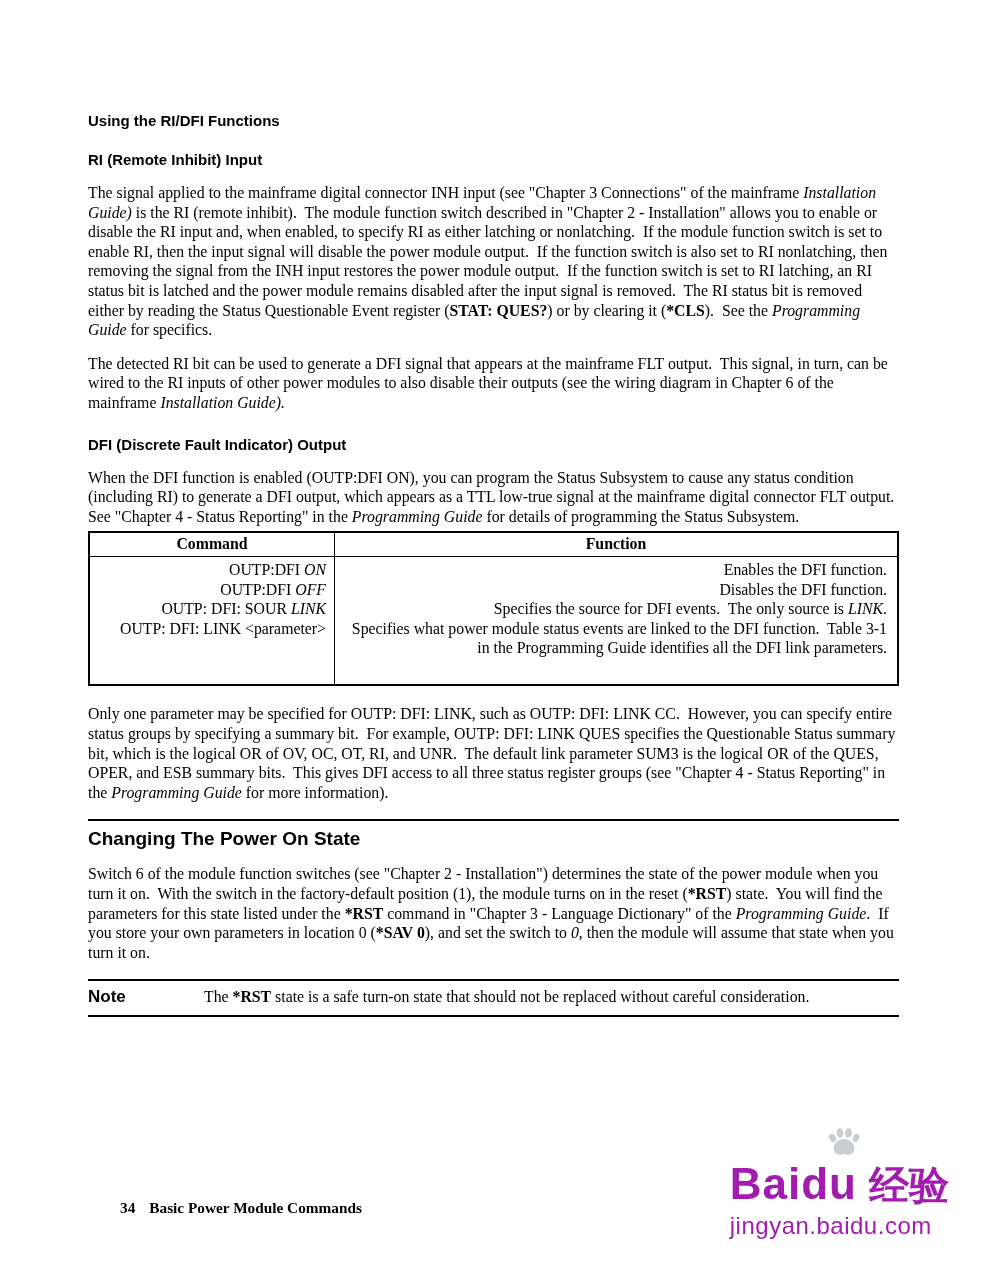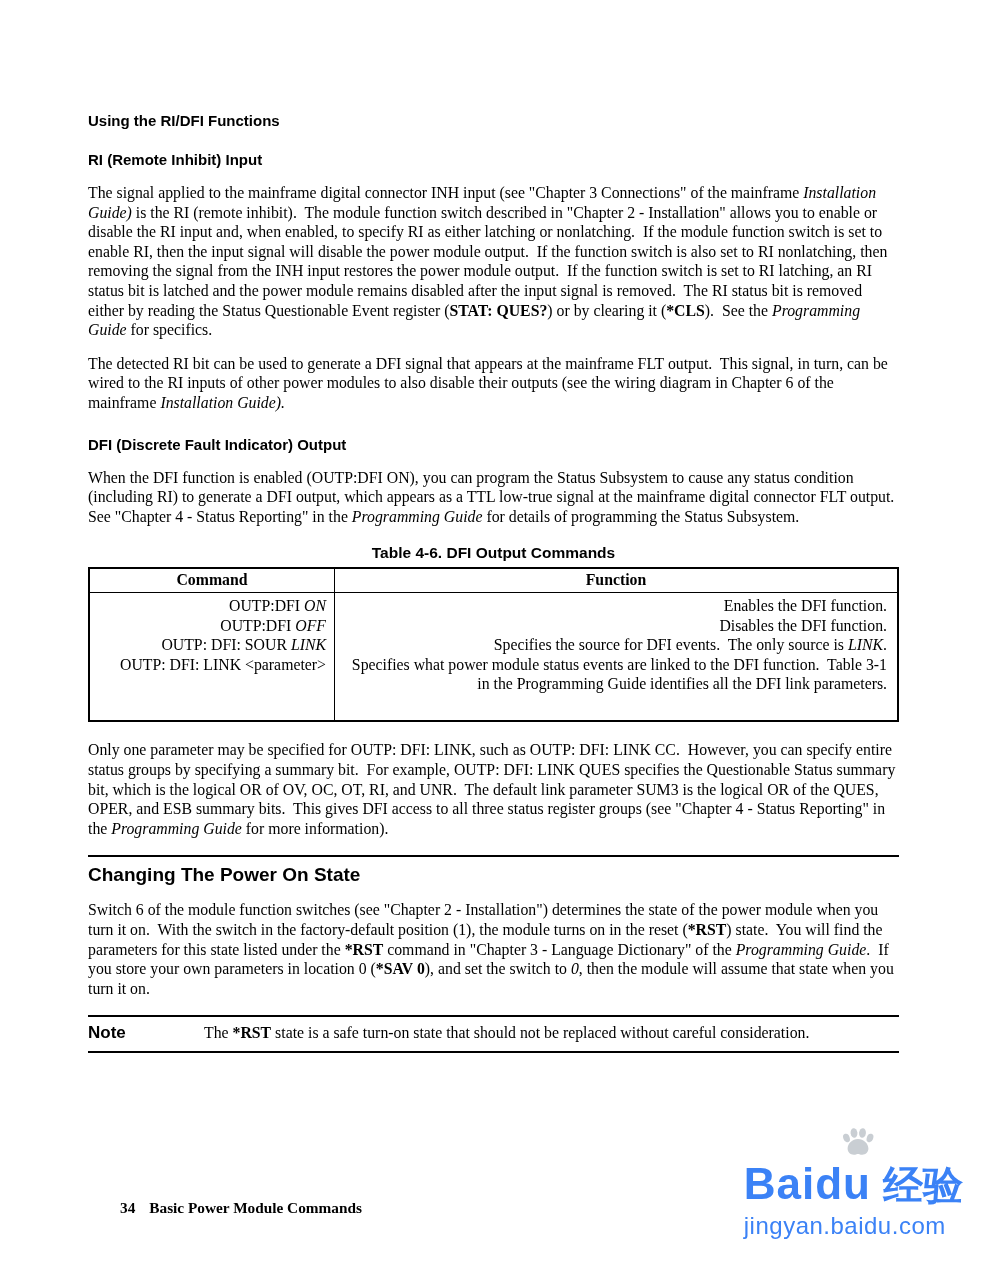--- a/index.html
+++ b/index.html
@@ -82,22 +82,22 @@
   }
   .note-text { font-size: 15.8px; line-height: 19.6px; margin: 0; white-space: pre-wrap; }
 
   .footer {
     position: absolute; left: 120px; top: 1199px;
     font-weight: bold; font-size: 15.3px;
     display: flex; gap: 14px;
   }
 
   .watermark {
-    position: absolute; right: 26px; top: 1126px;
-    color: #3b82f6;
+    position: absolute; right: 40px; top: 1126px;
+    color: #a21caf;
     font-family: "Liberation Sans", sans-serif;
     user-select: none;
   }
   .wm-paw-wrap { margin-left: 96px; height: 36px; }
   .wm-row { display: flex; align-items: baseline; gap: 12px; }
   .wm-brand { font-size: 44px; font-weight: bold; letter-spacing: 1px; line-height: 44px; }
   .wm-cn { font-size: 40px; font-weight: bold; line-height: 40px; }
   .wm-url { font-size: 24px; margin-top: 6px; letter-spacing: 0.5px; }
 </style>
 </head>
@@ -111,21 +111,20 @@
     <h4 class="h-sans h-sub">RI (Remote Inhibit) Input</h4>
 
     <p class="body-text"><span>The signal applied to the mainframe digital connector INH input (see "Chapter 3 Connections" of the mainframe </span><span style="font-style: italic;">Installation Guide)</span><span> is the RI (remote inhibit).  The module function switch described in "Chapter 2 - Installation" allows you to enable or disable the RI input and, when enabled, to specify RI as either latching or nonlatching.  If the module function switch is set to enable RI, then the input signal will disable the power module output.  If the function switch is also set to RI nonlatching, then removing the signal from the INH input restores the power module output.  If the function switch is set to RI latching, an RI status bit is latched and the power module remains disabled after the input signal is removed.  The RI status bit is removed either by reading the Status Questionable Event register (</span><span style="font-weight: bold;">STAT: QUES?</span><span>) or by clearing it (</span><span style="font-weight: bold;">*CLS</span><span>).  See the </span><span style="font-style: italic;">Programming Guide</span><span> for specifics.</span></p>
 
     <p class="body-text"><span>The detected RI bit can be used to generate a DFI signal that appears at the mainframe FLT output.  This signal, in turn, can be wired to the RI inputs of other power modules to also disable their outputs (see the wiring diagram in Chapter 6 of the mainframe </span><span style="font-style: italic;">Installation Guide).</span></p>
 
     <h4 class="h-sans h-sub h-dfi">DFI (Discrete Fault Indicator) Output</h4>
 
     <p class="body-text"><span>When the DFI function is enabled (OUTP:DFI ON), you can program the Status Subsystem to cause any status condition (including RI) to generate a DFI output, which appears as a TTL low-true signal at the mainframe digital connector FLT output.  See "Chapter 4 - Status Reporting" in the </span><span style="font-style: italic;">Programming Guide</span><span> for details of programming the Status Subsystem.</span></p>
 
-    <div class="table-caption">Table 4-6.  DFI Output Commands</div>
 
     <table class="dfi-table">
       <thead>
         <tr>
           <th class="col-command">Command</th>
           <th class="col-function">Function</th>
         </tr>
       </thead>
       <tbody>
           <tr>

